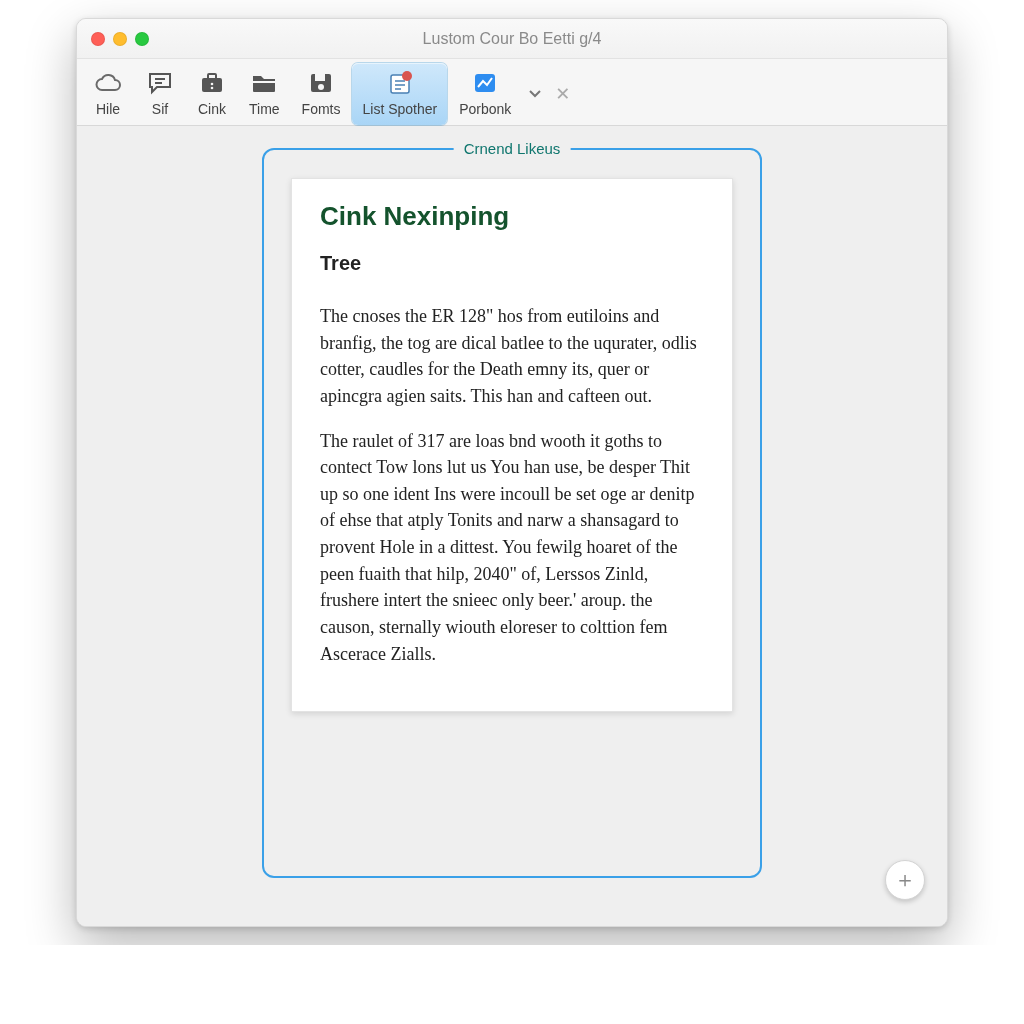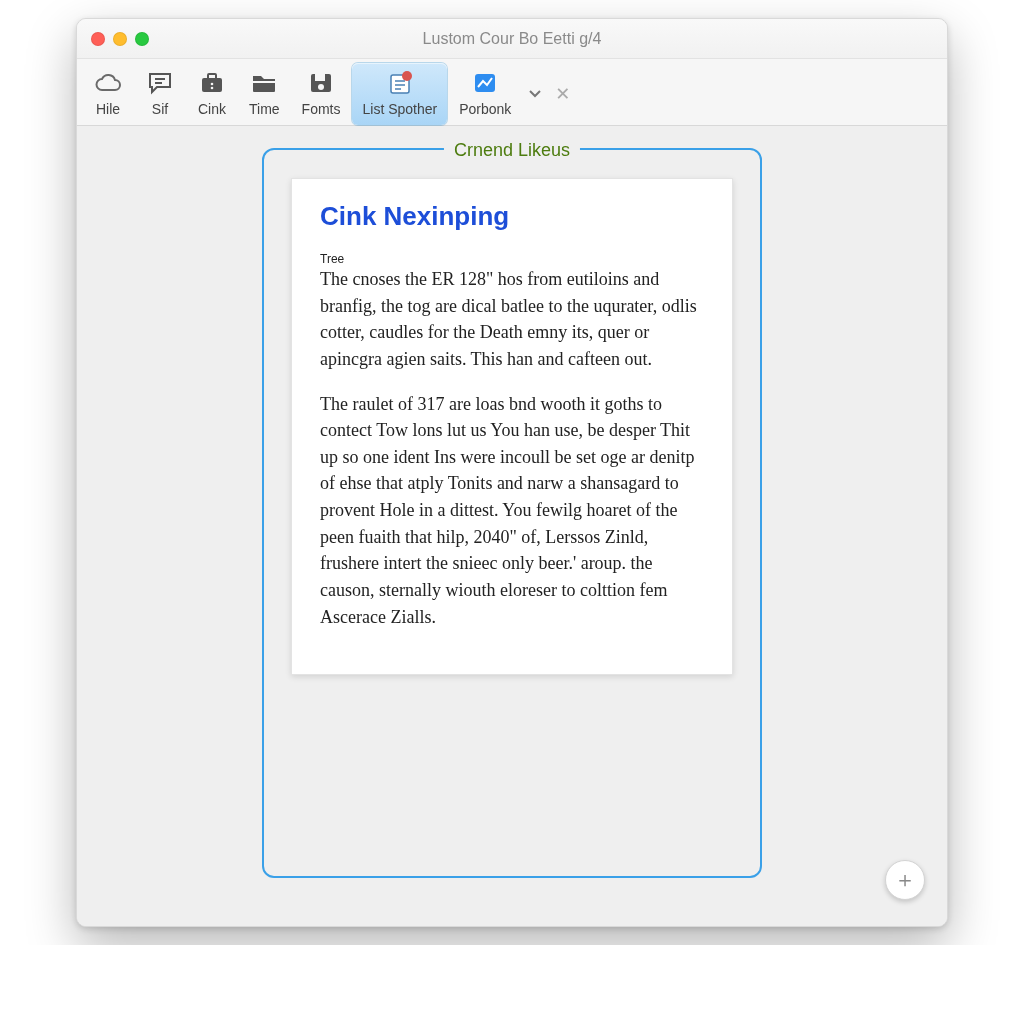--- a/index.html
+++ b/index.html
@@ -94,22 +94,22 @@
   background: #efefef;
   min-height: 800px;
   padding: 26px;
 }
 .frame-label {
   position: absolute;
   top: 14px;
   left: 50%;
   transform: translateX(-50%);
   background: #efefef;
-  color: #4d7c0f;
-  font-size: 18px;
+  color: #0f766e;
+  font-size: 15px;
   padding: 0 10px;
   z-index: 2;
 }
 .frame {
   border: 2px solid #3aa0e8;
   border-radius: 12px;
   margin: 0 auto;
   width: 500px;
   min-height: 730px;
   padding: 28px 12px 28px 12px;
@@ -123,28 +123,28 @@
   width: 442px;
   margin: 0 auto;
   padding: 22px 28px 26px 28px;
   font-family: Georgia, "Times New Roman", serif;
   color: #222;
 }
 .page h1 {
   font-size: 26px;
   font-weight: 700;
   font-family: -apple-system, Arial, sans-serif;
-  color: #1d4ed8;
+  color: #14532d;
   margin-bottom: 20px;
 }
 .page h2 {
-  font-size: 12px;
-  font-weight: 400;
+  font-size: 20px;
+  font-weight: 700;
   font-family: -apple-system, Arial, sans-serif;
-  margin-bottom: 0;
+  margin-bottom: 28px;
 }
 .page p {
   font-size: 18px;
   line-height: 1.48;
   margin-bottom: 18px;
 }
 .fab {
   position: absolute;
   right: 22px;
   bottom: 26px;

